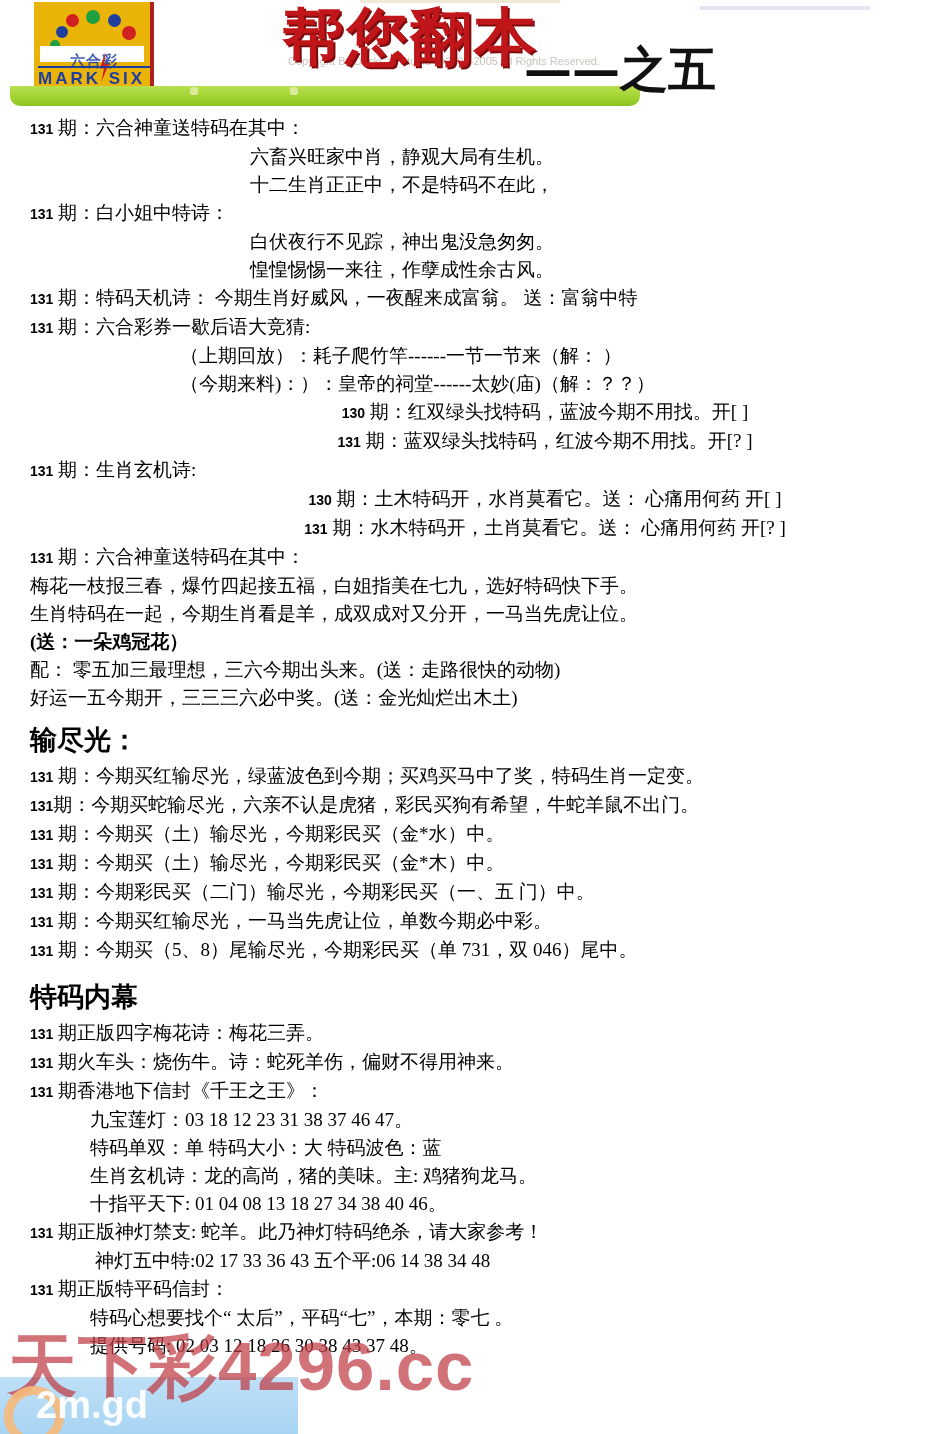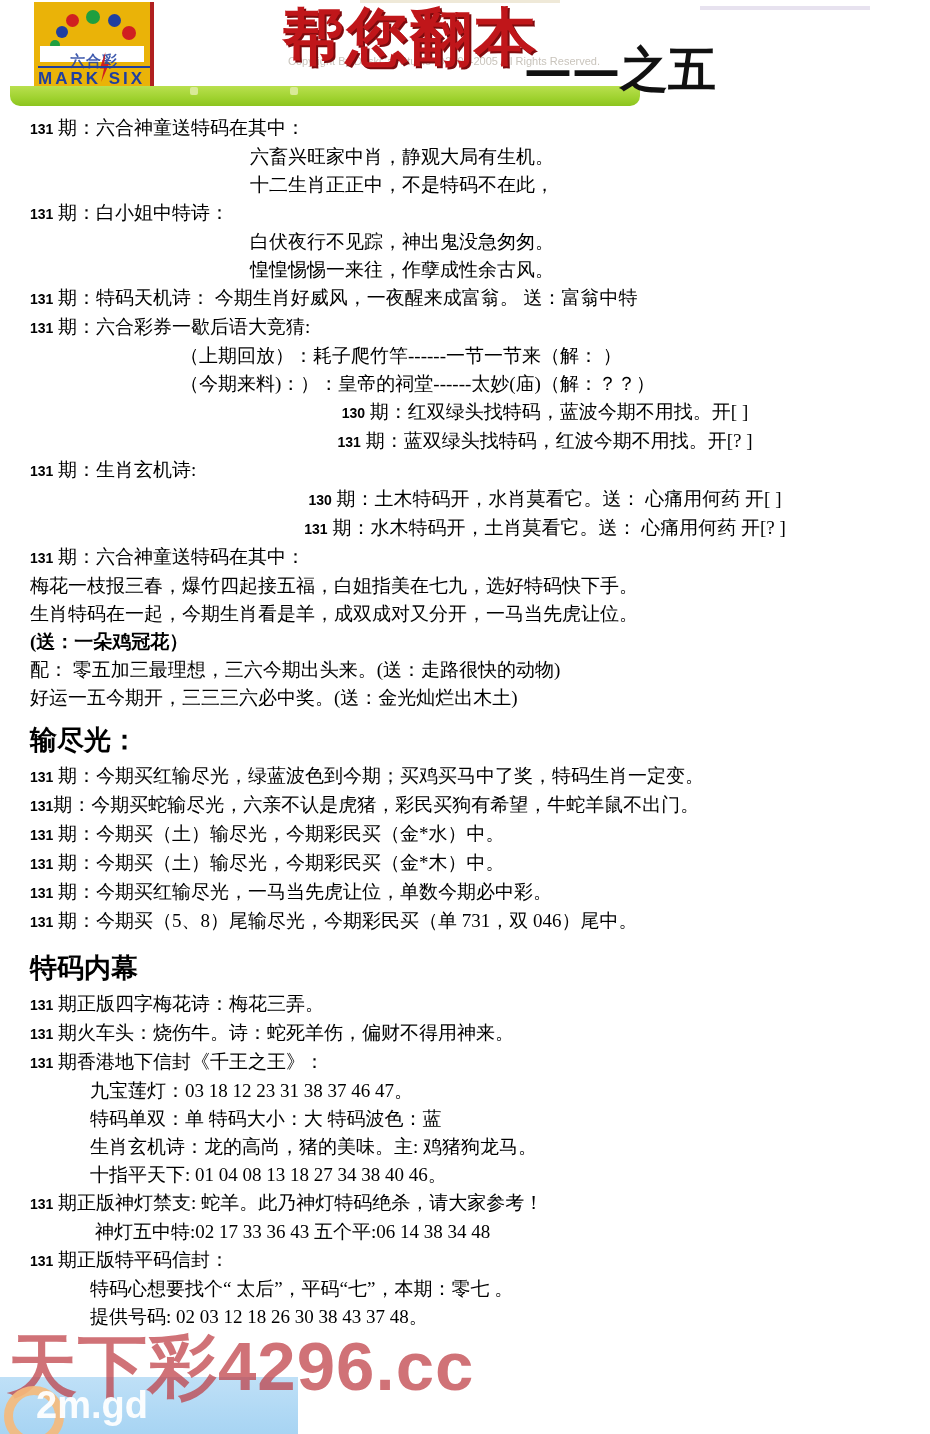--- a/index.html
+++ b/index.html
@@ -304,20 +304,21 @@
 
   <div class="gap-sm"></div>
 
   <div class="sect-title">输尽光：</div>
 
   <div>
     <div class="line"><span class="qi">131</span><span> 期：今期买红输尽光，绿蓝波色到今期；买鸡买马中了奖，特码生肖一定变。</span></div>
     <div class="line"><span class="qi">131</span><span>期：今期买蛇输尽光，六亲不认是虎猪，彩民买狗有希望，牛蛇羊鼠不出门。</span></div>
     <div class="line"><span class="qi">131</span><span> 期：今期买（土）输尽光，今期彩民买（金*水）中。</span></div>
     <div class="line"><span class="qi">131</span><span> 期：今期买（土）输尽光，今期彩民买（金*木）中。</span></div>
+    <div class="line"><span class="qi">131</span><span> 期：今期彩民买（二门）输尽光，今期彩民买（一、五 门）中。</span></div>
     <div class="line"><span class="qi">131</span><span> 期：今期买红输尽光，一马当先虎让位，单数今期必中彩。</span></div>
     <div class="line"><span class="qi">131</span><span> 期：今期买（5、8）尾输尽光，今期彩民买（单 731，双 046）尾中。</span></div>
   </div>
 
   <div class="gap-md"></div>
 
   <div class="sect-title">特码内幕</div>
 
   <div>
     <div class="line"><span class="qi">131</span><span> 期正版四字梅花诗：梅花三弄。</span></div>

